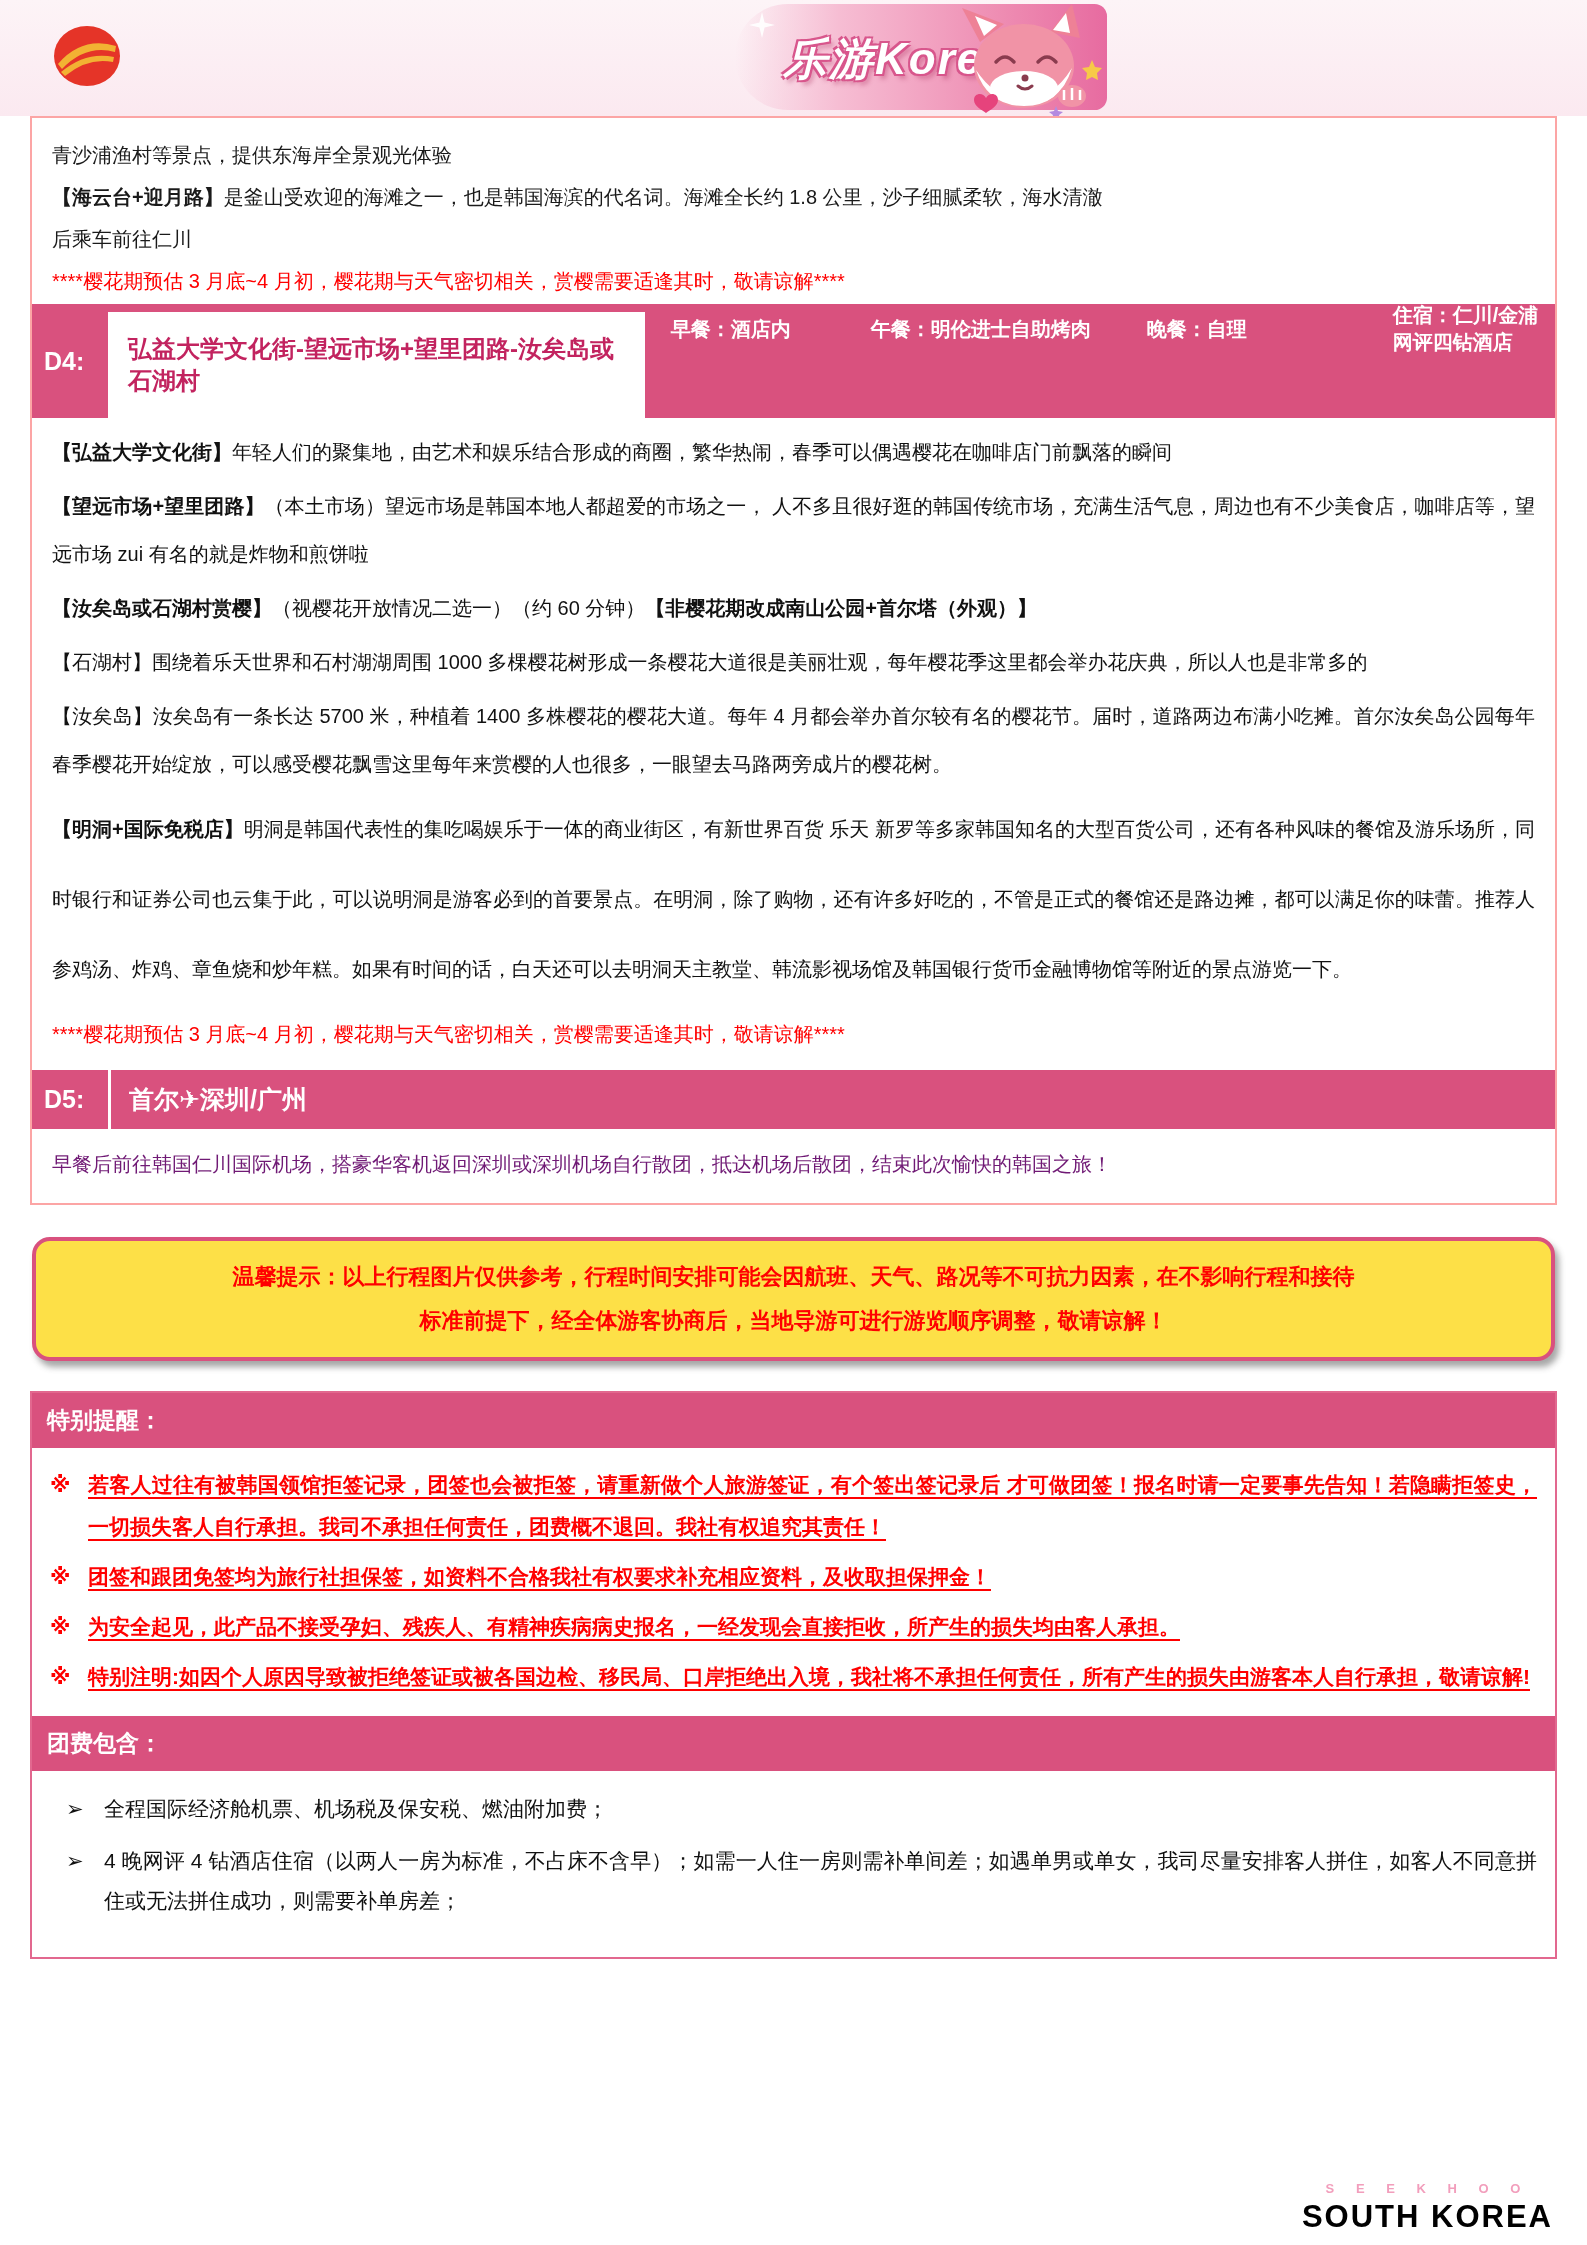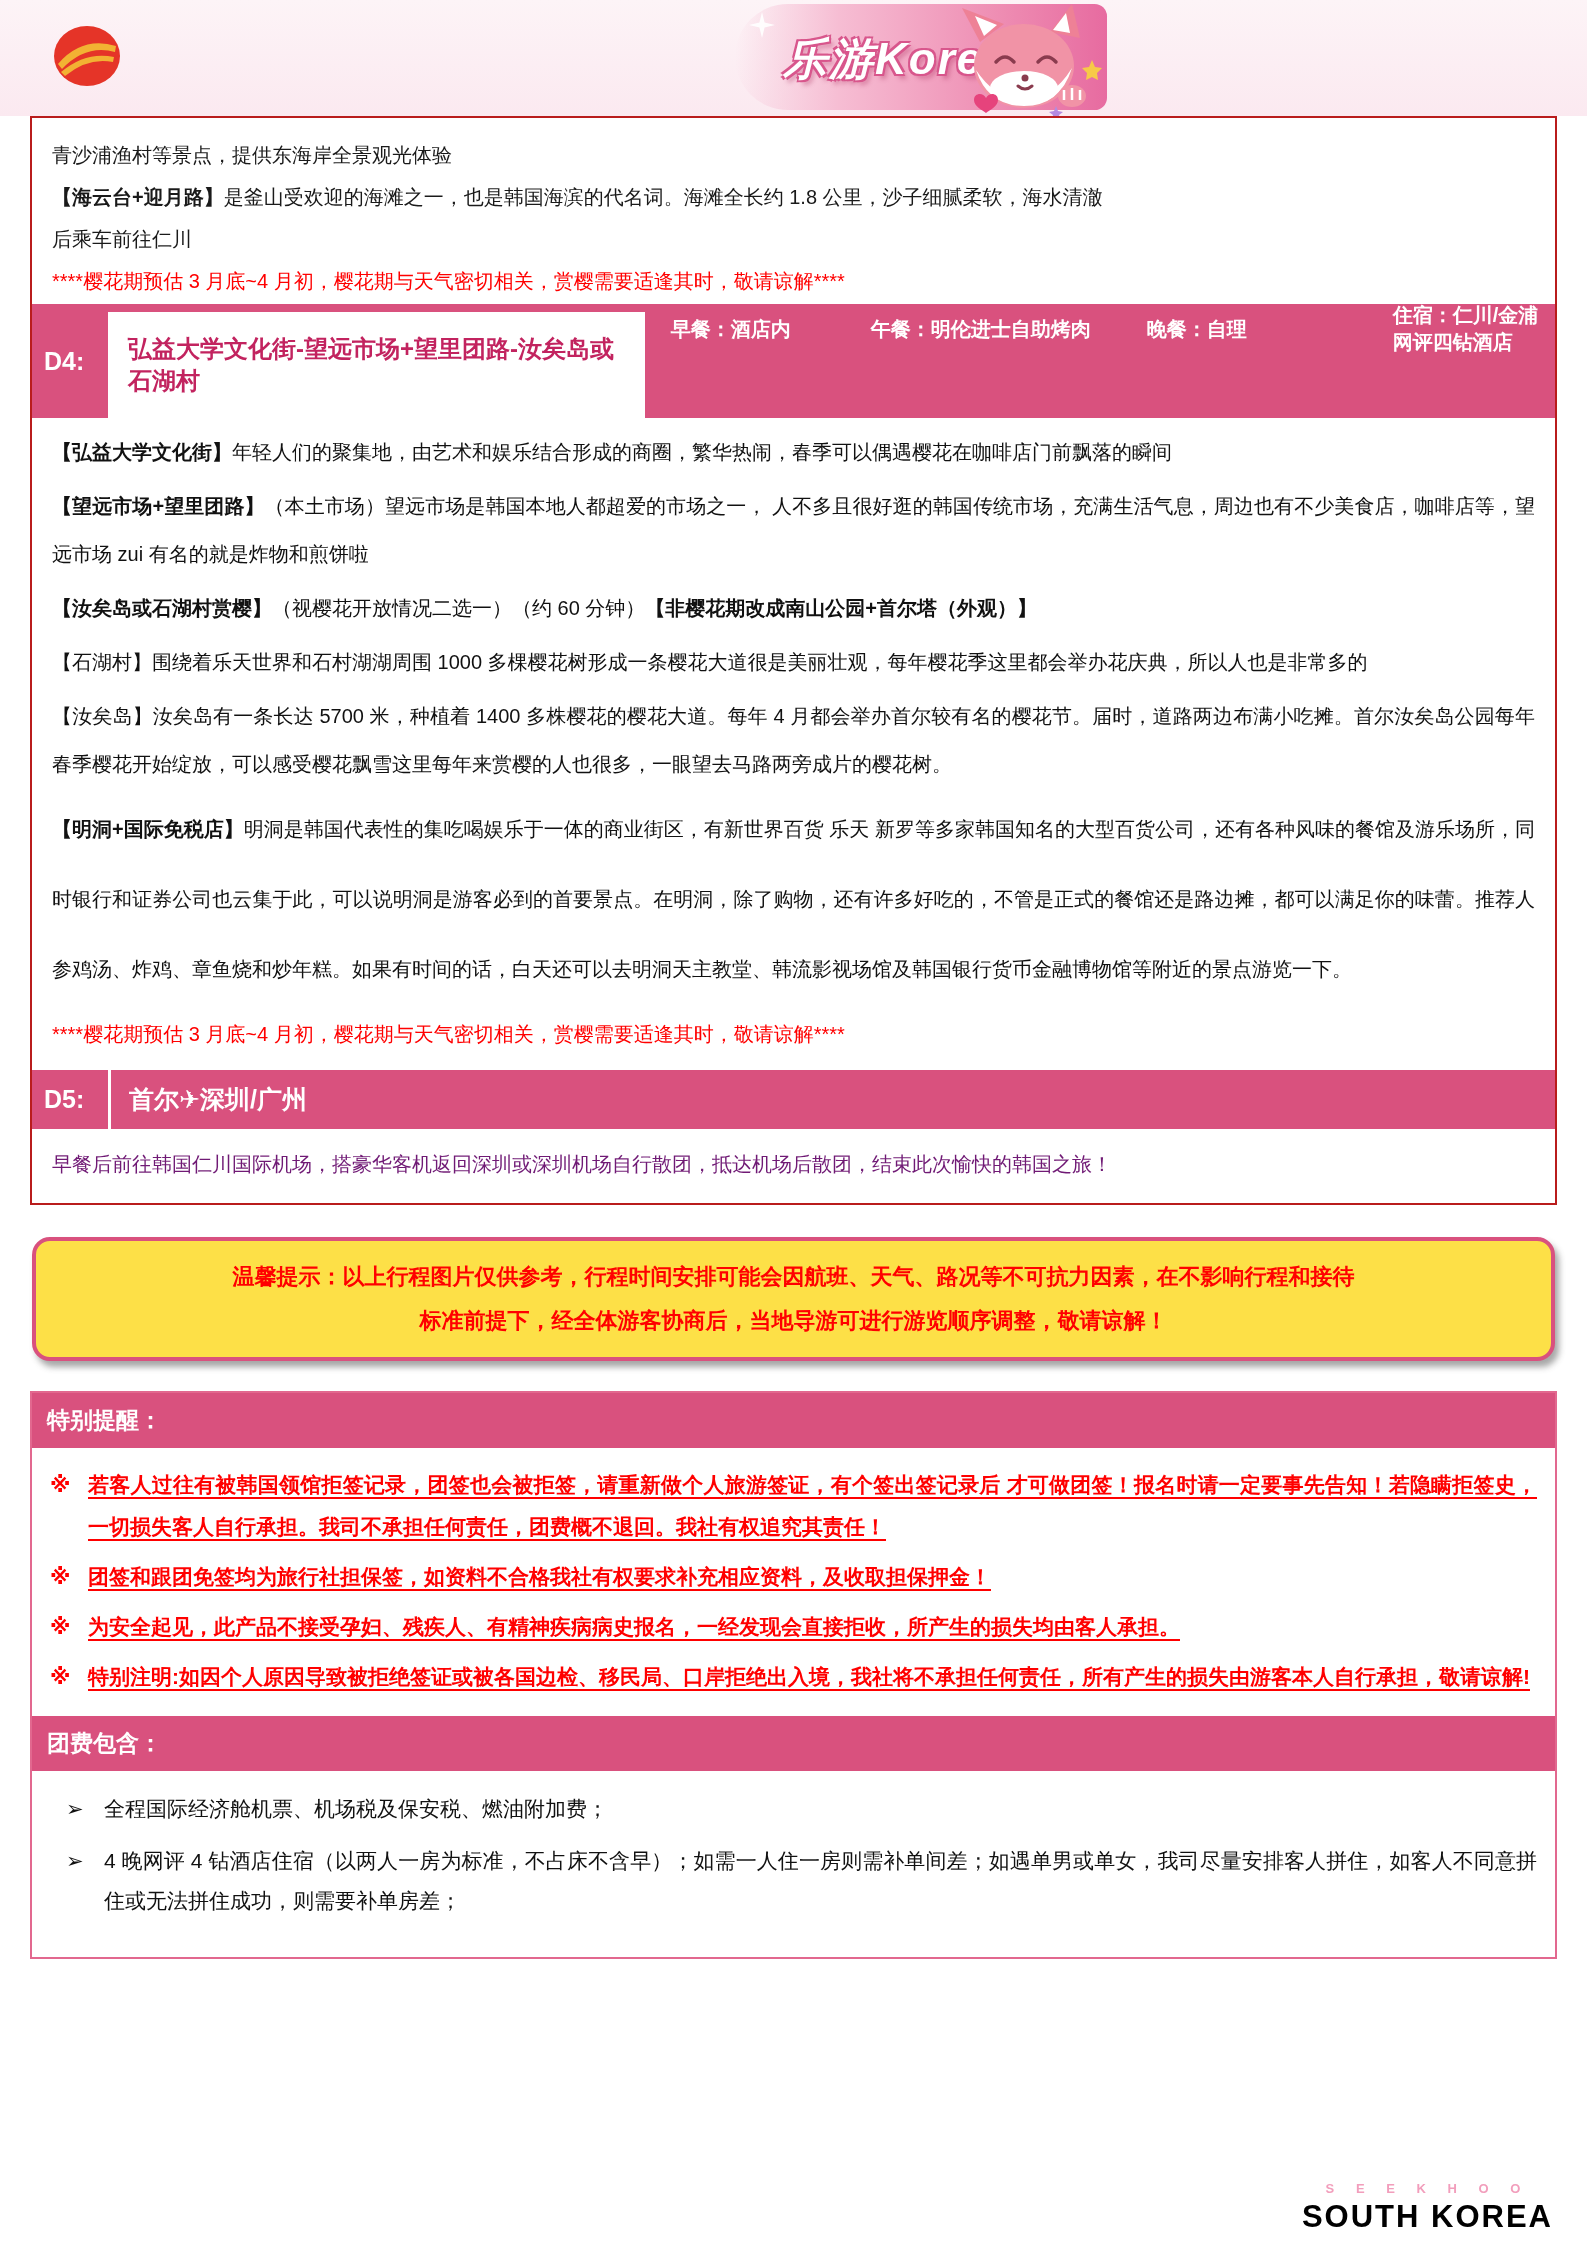--- a/index.html
+++ b/index.html
@@ -12,21 +12,21 @@
   .logo { position:absolute; left:52px; top:24px; width:70px; height:64px; }
   .banner { position:absolute; left:735px; top:4px; width:372px; height:106px;
             background:linear-gradient(90deg, rgba(247,195,214,0) 0%, #f6bdd3 28%, #ee8cb2 72%, #e76ba0 100%);
             border-radius:60px 14px 14px 60px; }
   .banner-text { position:absolute; left:48px; top:26px; font-size:44px; font-weight:bold; font-style:italic;
                  color:#ffffff; letter-spacing:2px; white-space:nowrap;
                  text-shadow:2px 2px 0 #d8568c,-2px -2px 0 #d8568c,2px -2px 0 #d8568c,-2px 2px 0 #d8568c,4px 5px 4px rgba(170,40,90,.35); }
   .fox { position:absolute; left:952px; top:2px; width:152px; height:114px; }
 
   
-  .main-box { margin:0 30px; border:2px solid #b91c1c; background:#fff; }
+  .main-box { margin:0 30px; border:2px solid #fca5a5; background:#fff; }
   .intro { padding:16px 20px 2px; font-size:20px; color:#1a1a1a; }
   .intro p { line-height:42px; }
   .red { color:#ff0000; }
 
   .day-row { display:flex; background:#d9517e; }
   .day-label { flex:0 0 76px; display:flex; align-items:center; padding-left:12px; color:#fff; font-weight:bold; font-size:25px; }
   .d4-right { flex:1; display:flex; flex-direction:row; min-width:0; }
   .d4-title-wrap { padding:8px 8px 0 0; }
   .d4-title { background:#ffffff; color:#c2235f; font-weight:bold; font-size:24px; padding:21px 20px; }
   .meal-row { display:flex; align-items:center; color:#ffffff; font-weight:bold; font-size:20px; height:50px; }

